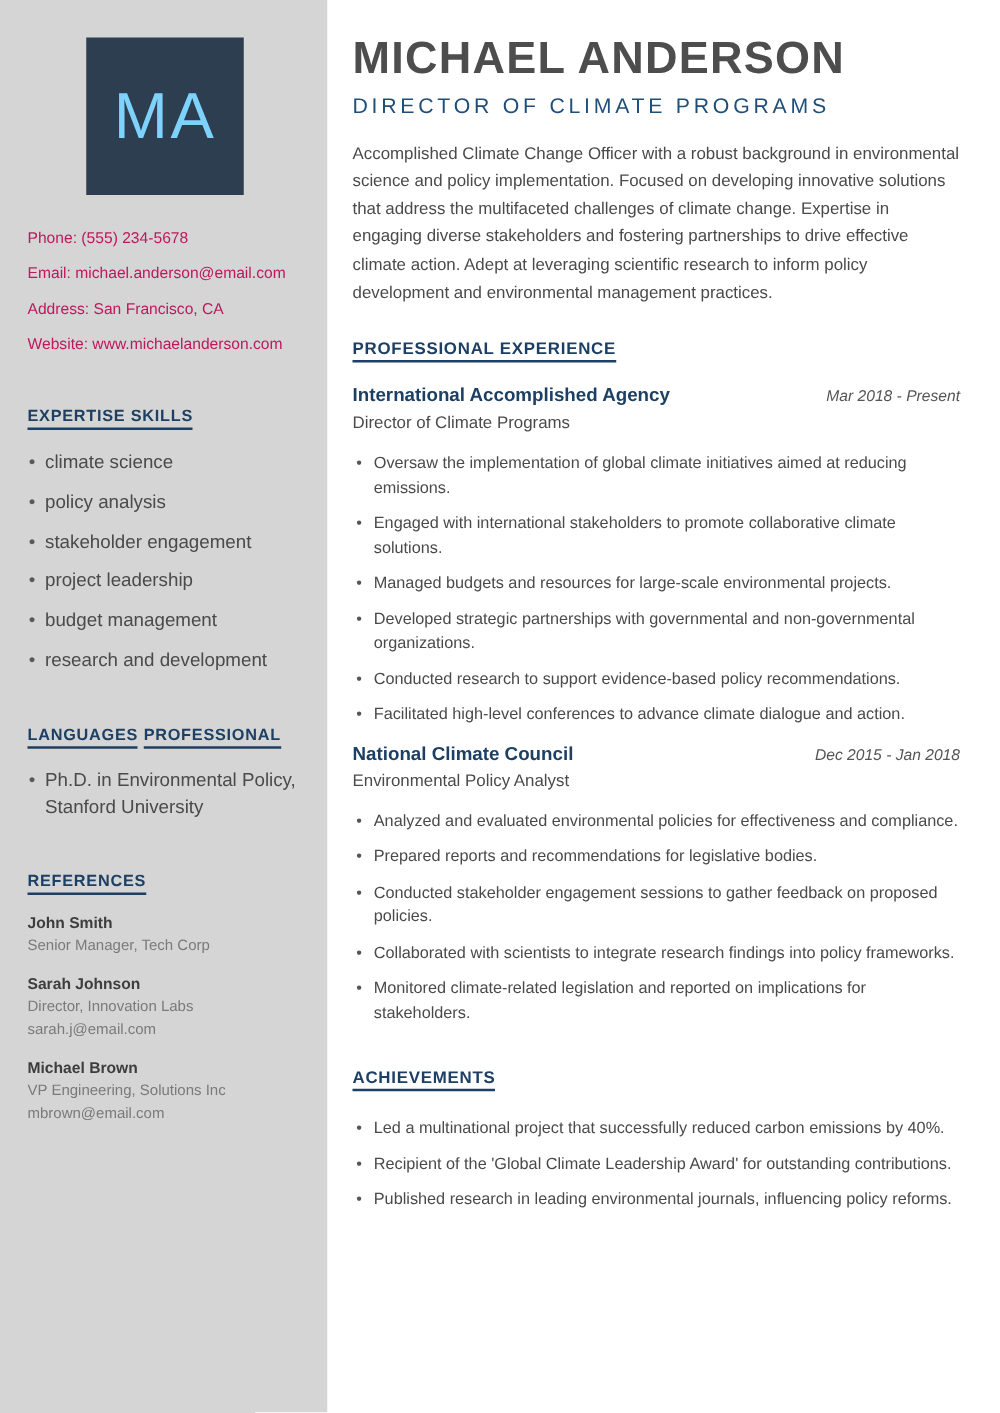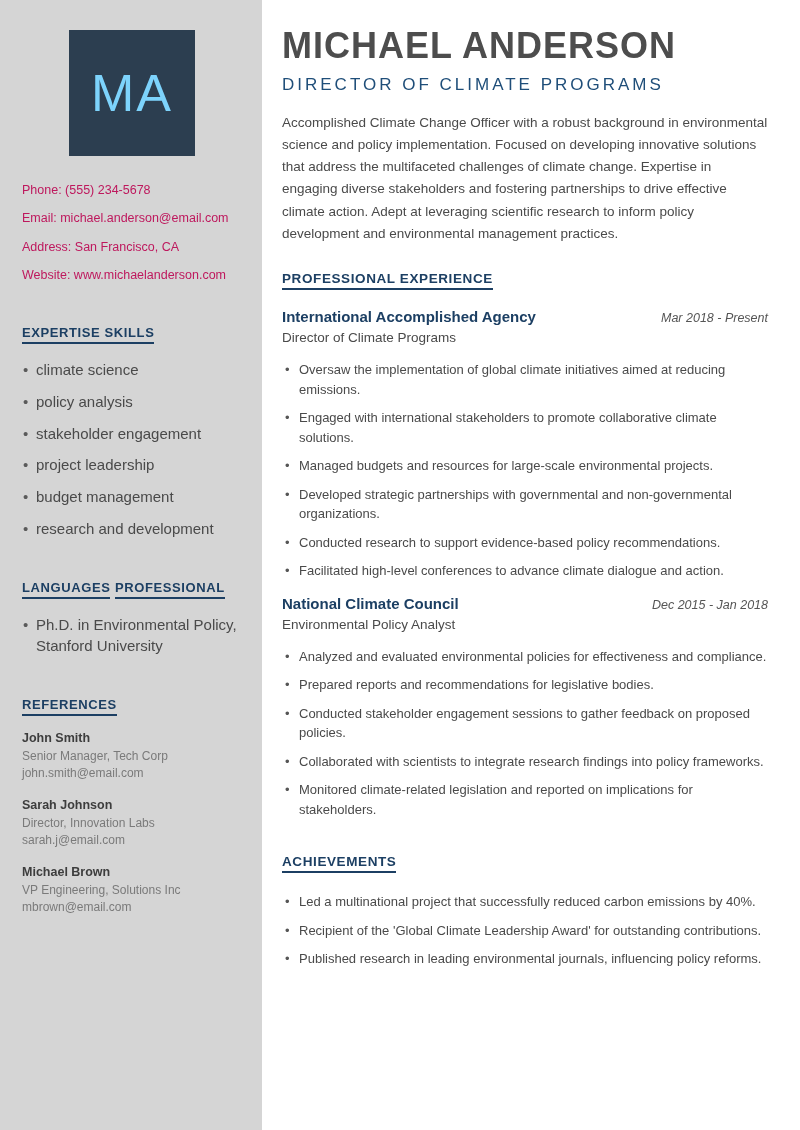--- a/index.html
+++ b/index.html
@@ -88,21 +88,20 @@
 
         <li>Ph.D. in Environmental Policy, Stanford University</li>
       </ul>
 
     <h3 class="side-heading">REFERENCES</h3>
     <div>
 
         <div class="reference">
           <div class="ref-name">John Smith</div>
           <div class="ref-role">Senior Manager, Tech Corp</div>
-          <div class="ref-email">john.smith@email.com</div>
         </div>
 
         <div class="reference">
           <div class="ref-name">Sarah Johnson</div>
           <div class="ref-role">Director, Innovation Labs</div>
           <div class="ref-email">sarah.j@email.com</div>
         </div>
 
         <div class="reference">
           <div class="ref-name">Michael Brown</div>

